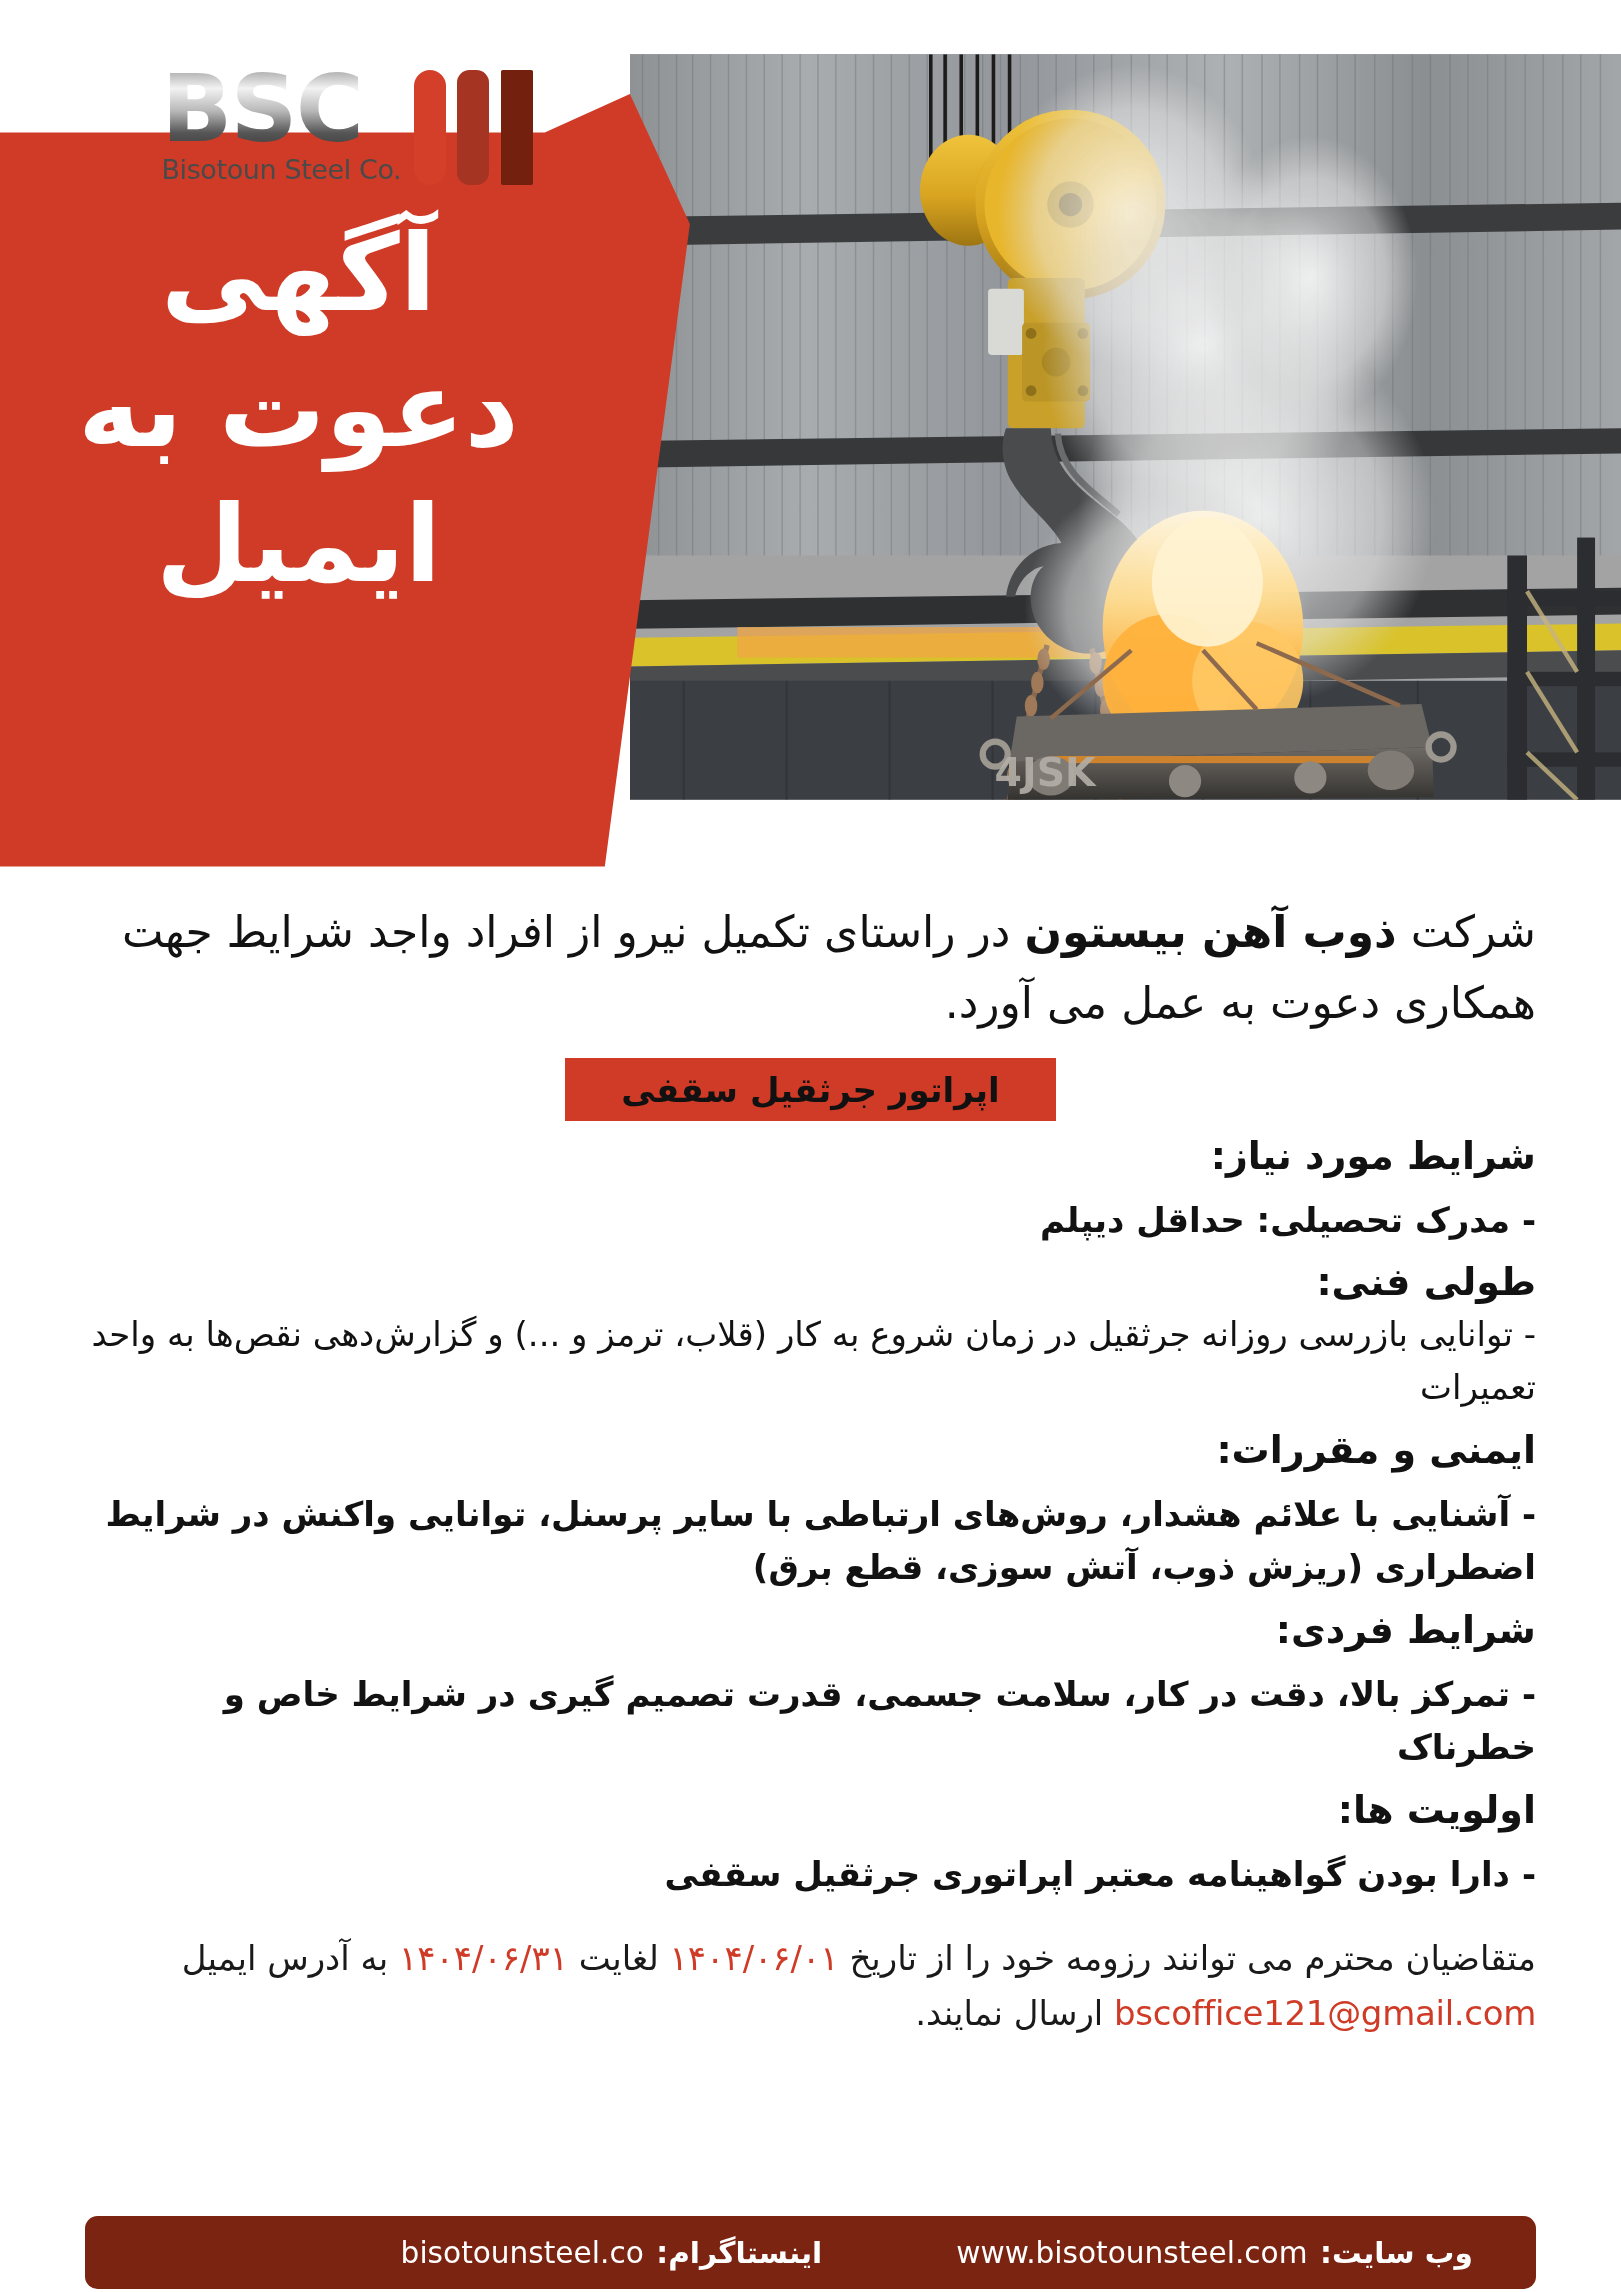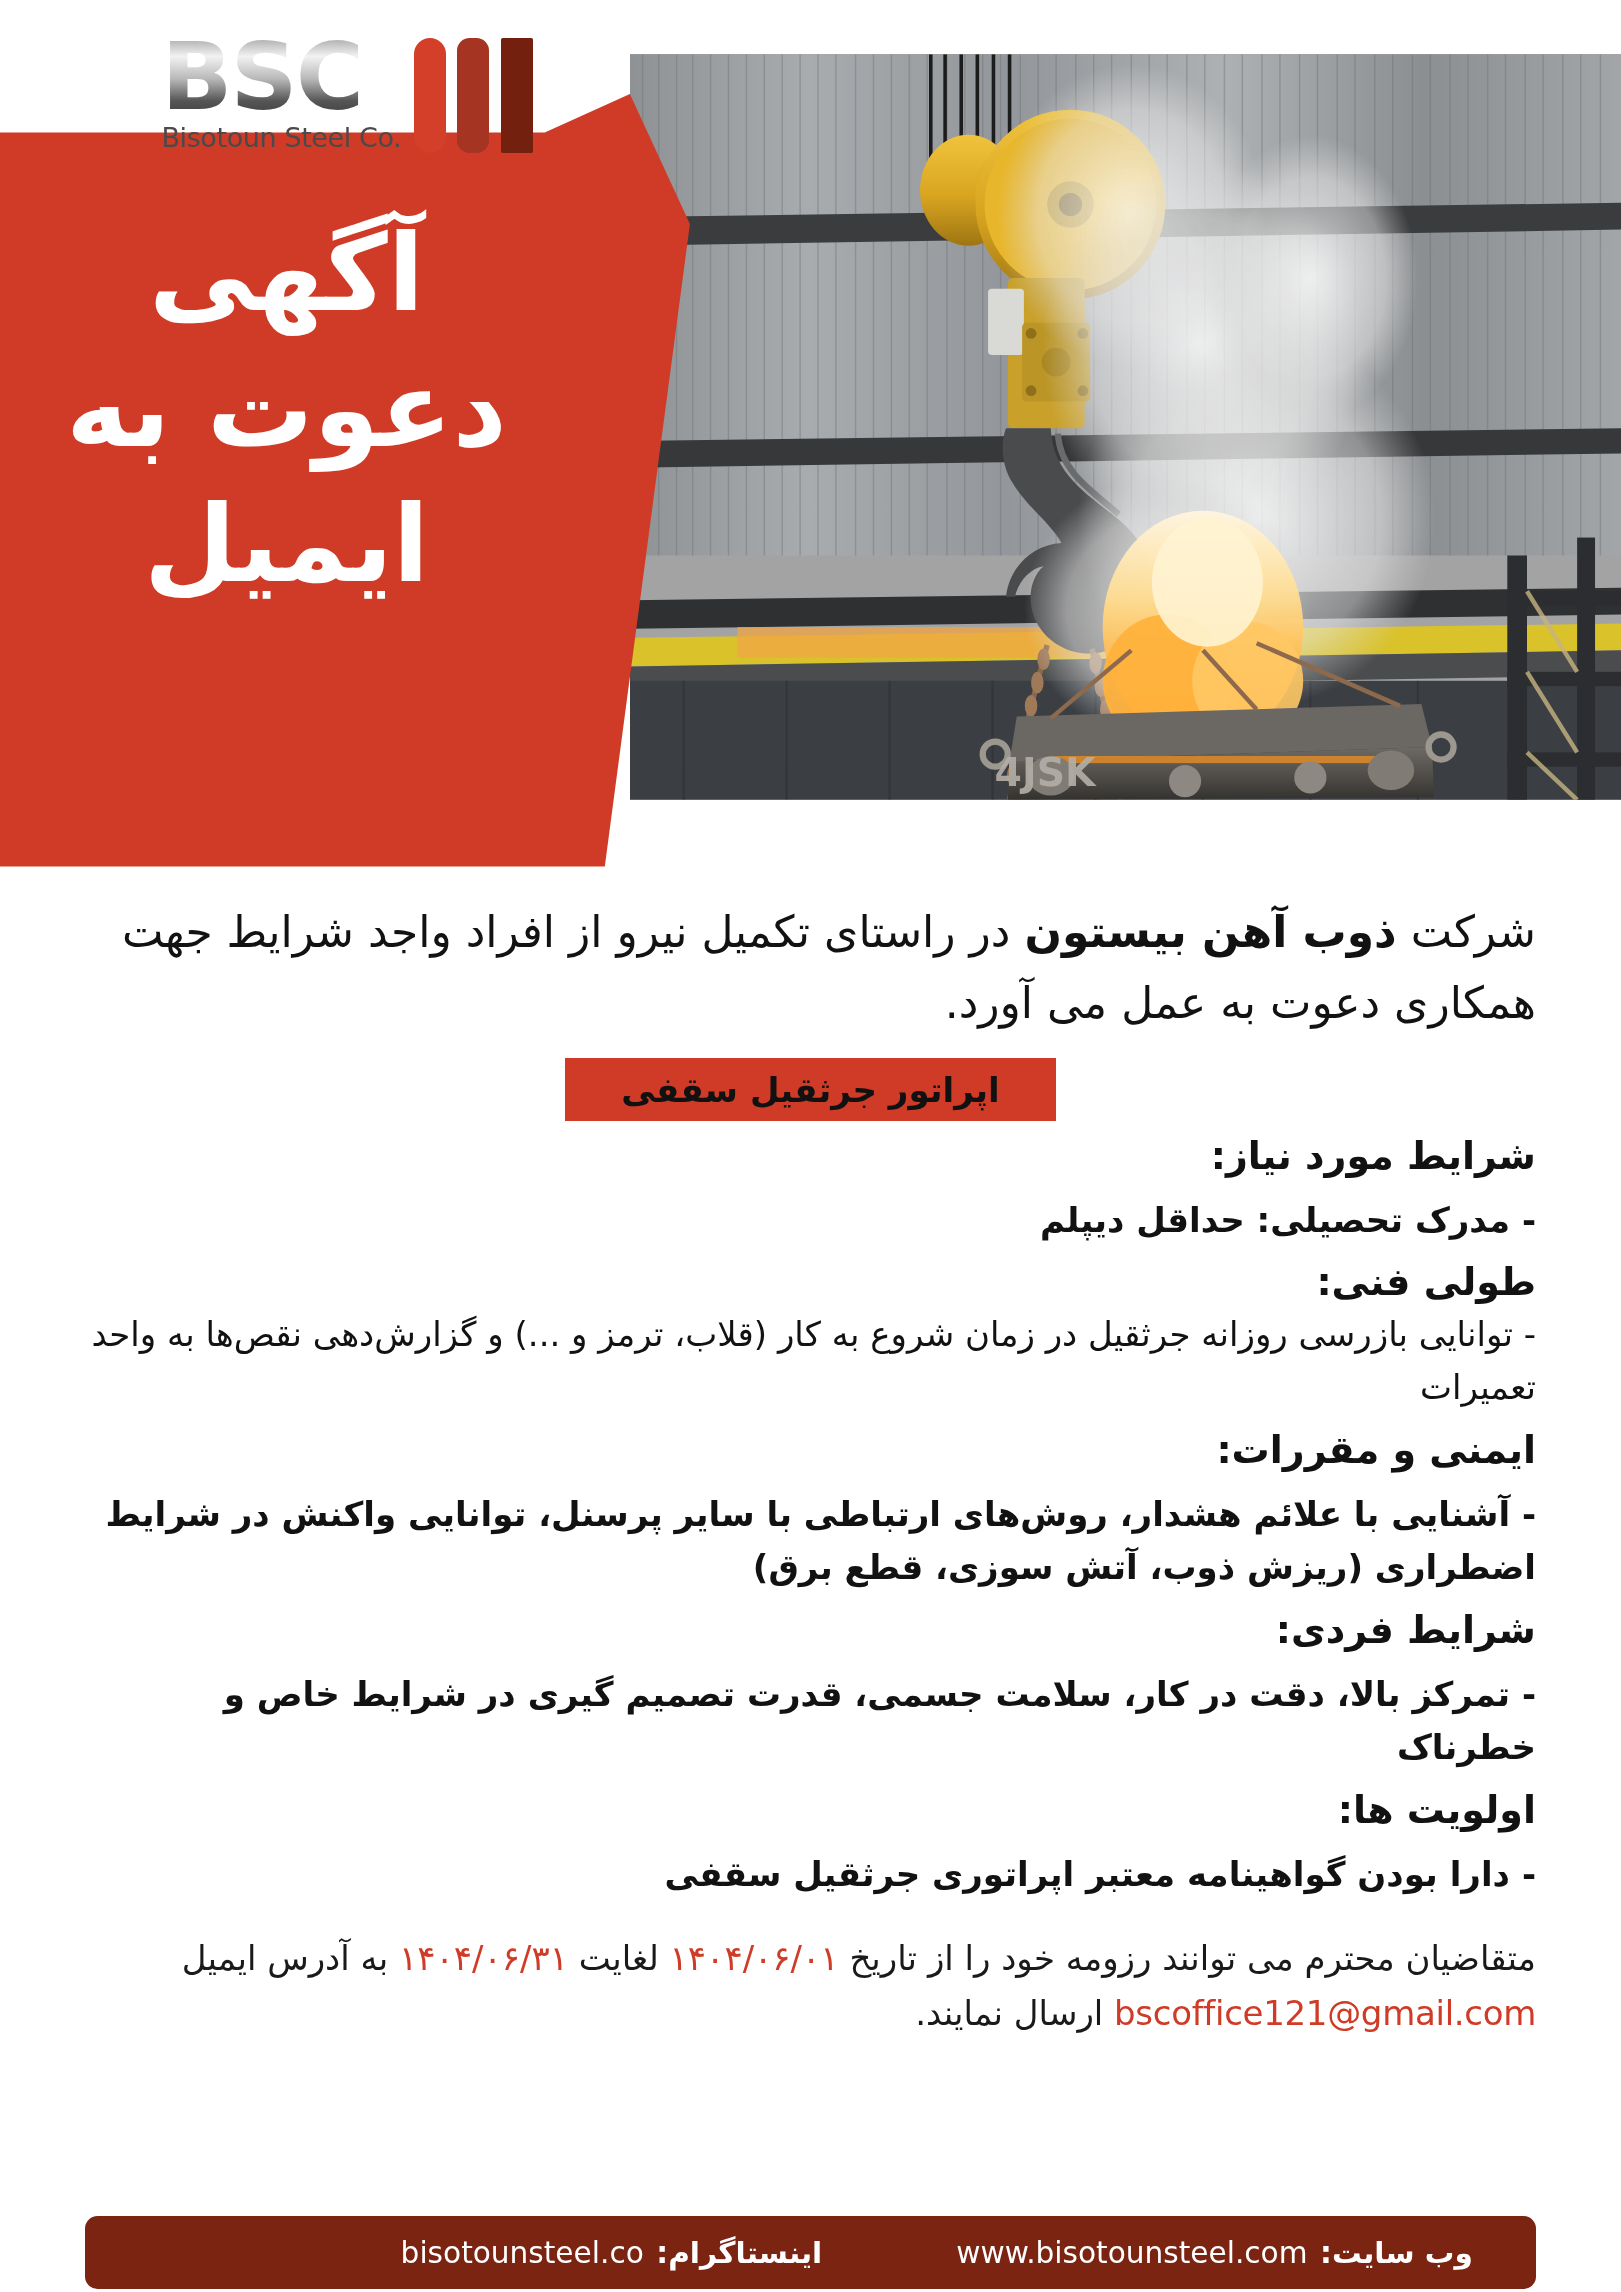--- a/index.html
+++ b/index.html
@@ -16,25 +16,25 @@
     width: 1621px;
     height: 2293px;
     background: #ffffff;
     overflow: hidden;
   }
 
   
   .logo {
     position: absolute;
     left: 67px;
-    top: 22px;
+    top: 42px;
     width: 466px;
     height: 143px;
     display: flex;
-    align-items: center;
+    align-items: flex-end;
     z-index: 6;
   }
   .logo-bars {
     display: flex;
     align-items: flex-end;
     gap: 11.6px;
     margin-top: 3.6px;
   }
   .bar {
     width: 32px;
@@ -91,21 +91,21 @@
     left: 0;
     top: 0;
     width: 896px;
     height: 896px;
     z-index: 4;
     pointer-events: none;
   }
   .banner svg { display: block; }
   .banner-text {
     position: absolute;
-    left: 0;
+    left: 12px;
     top: 206px;
     width: 573px;
     z-index: 5;
     text-align: center;
     color: #ffffff;
     font-family: "DejaVu Sans", "Liberation Sans", sans-serif;
     font-weight: bold;
     direction: rtl;
   }
   .banner-line {

